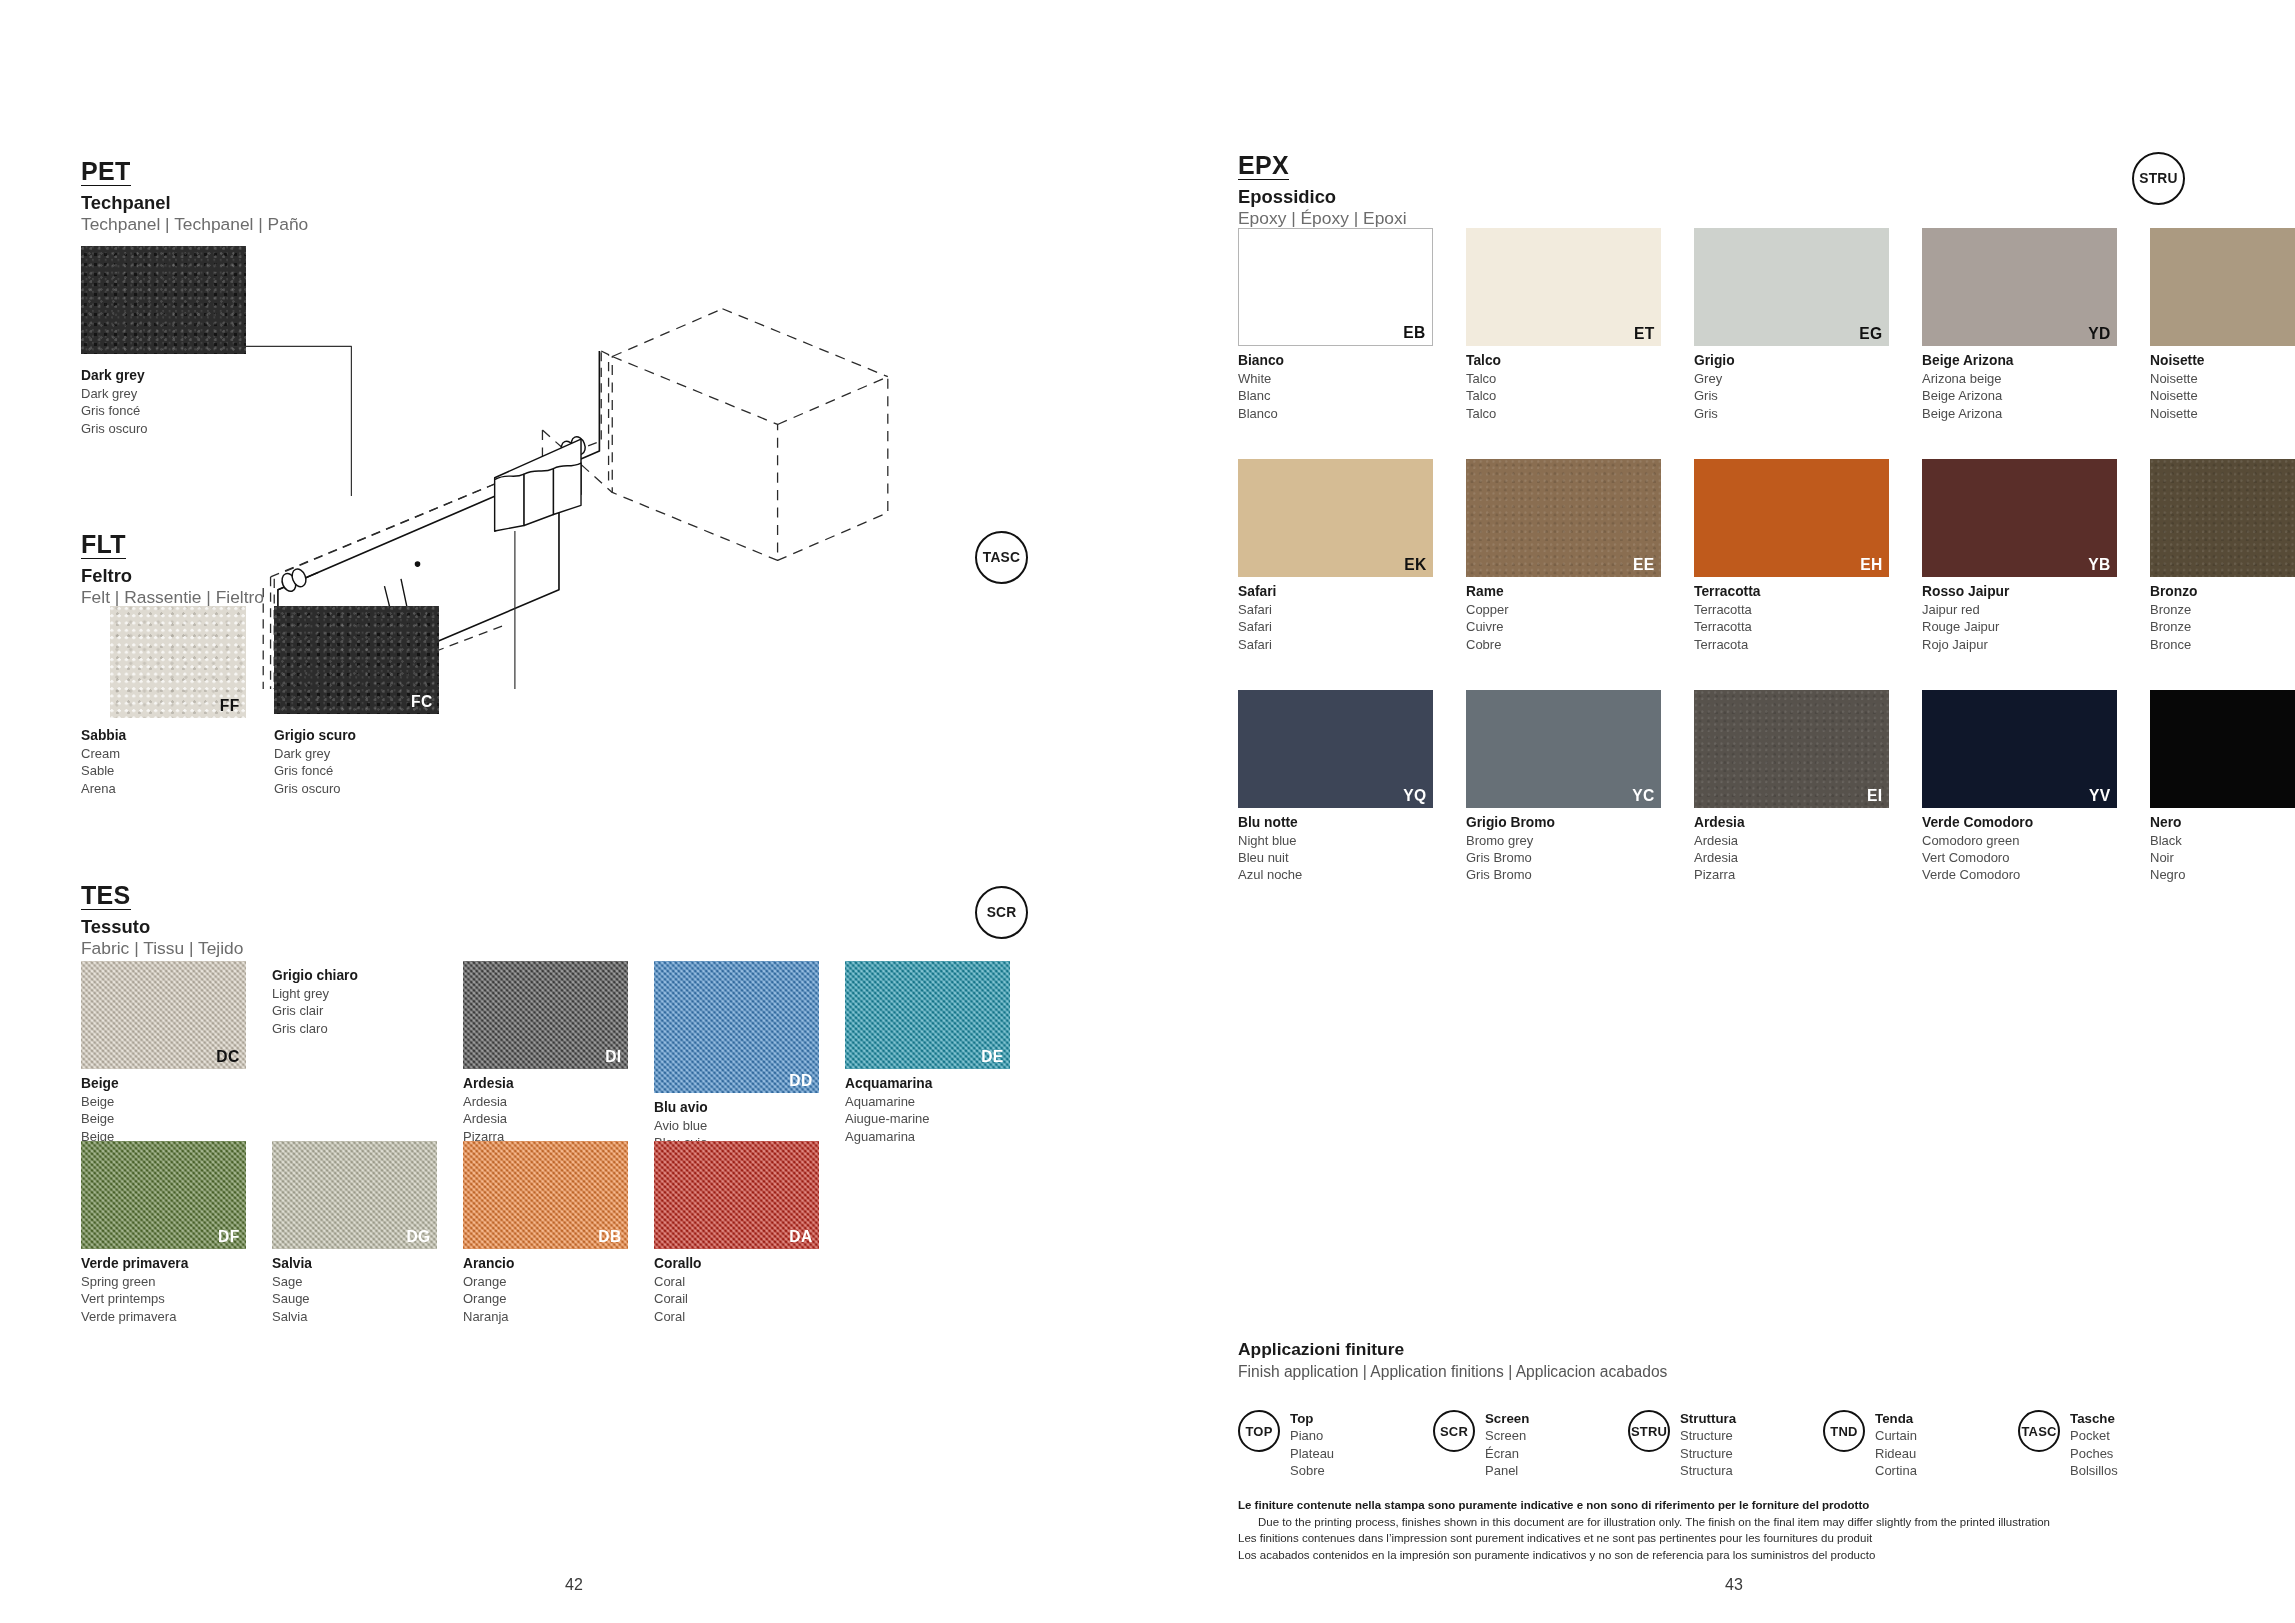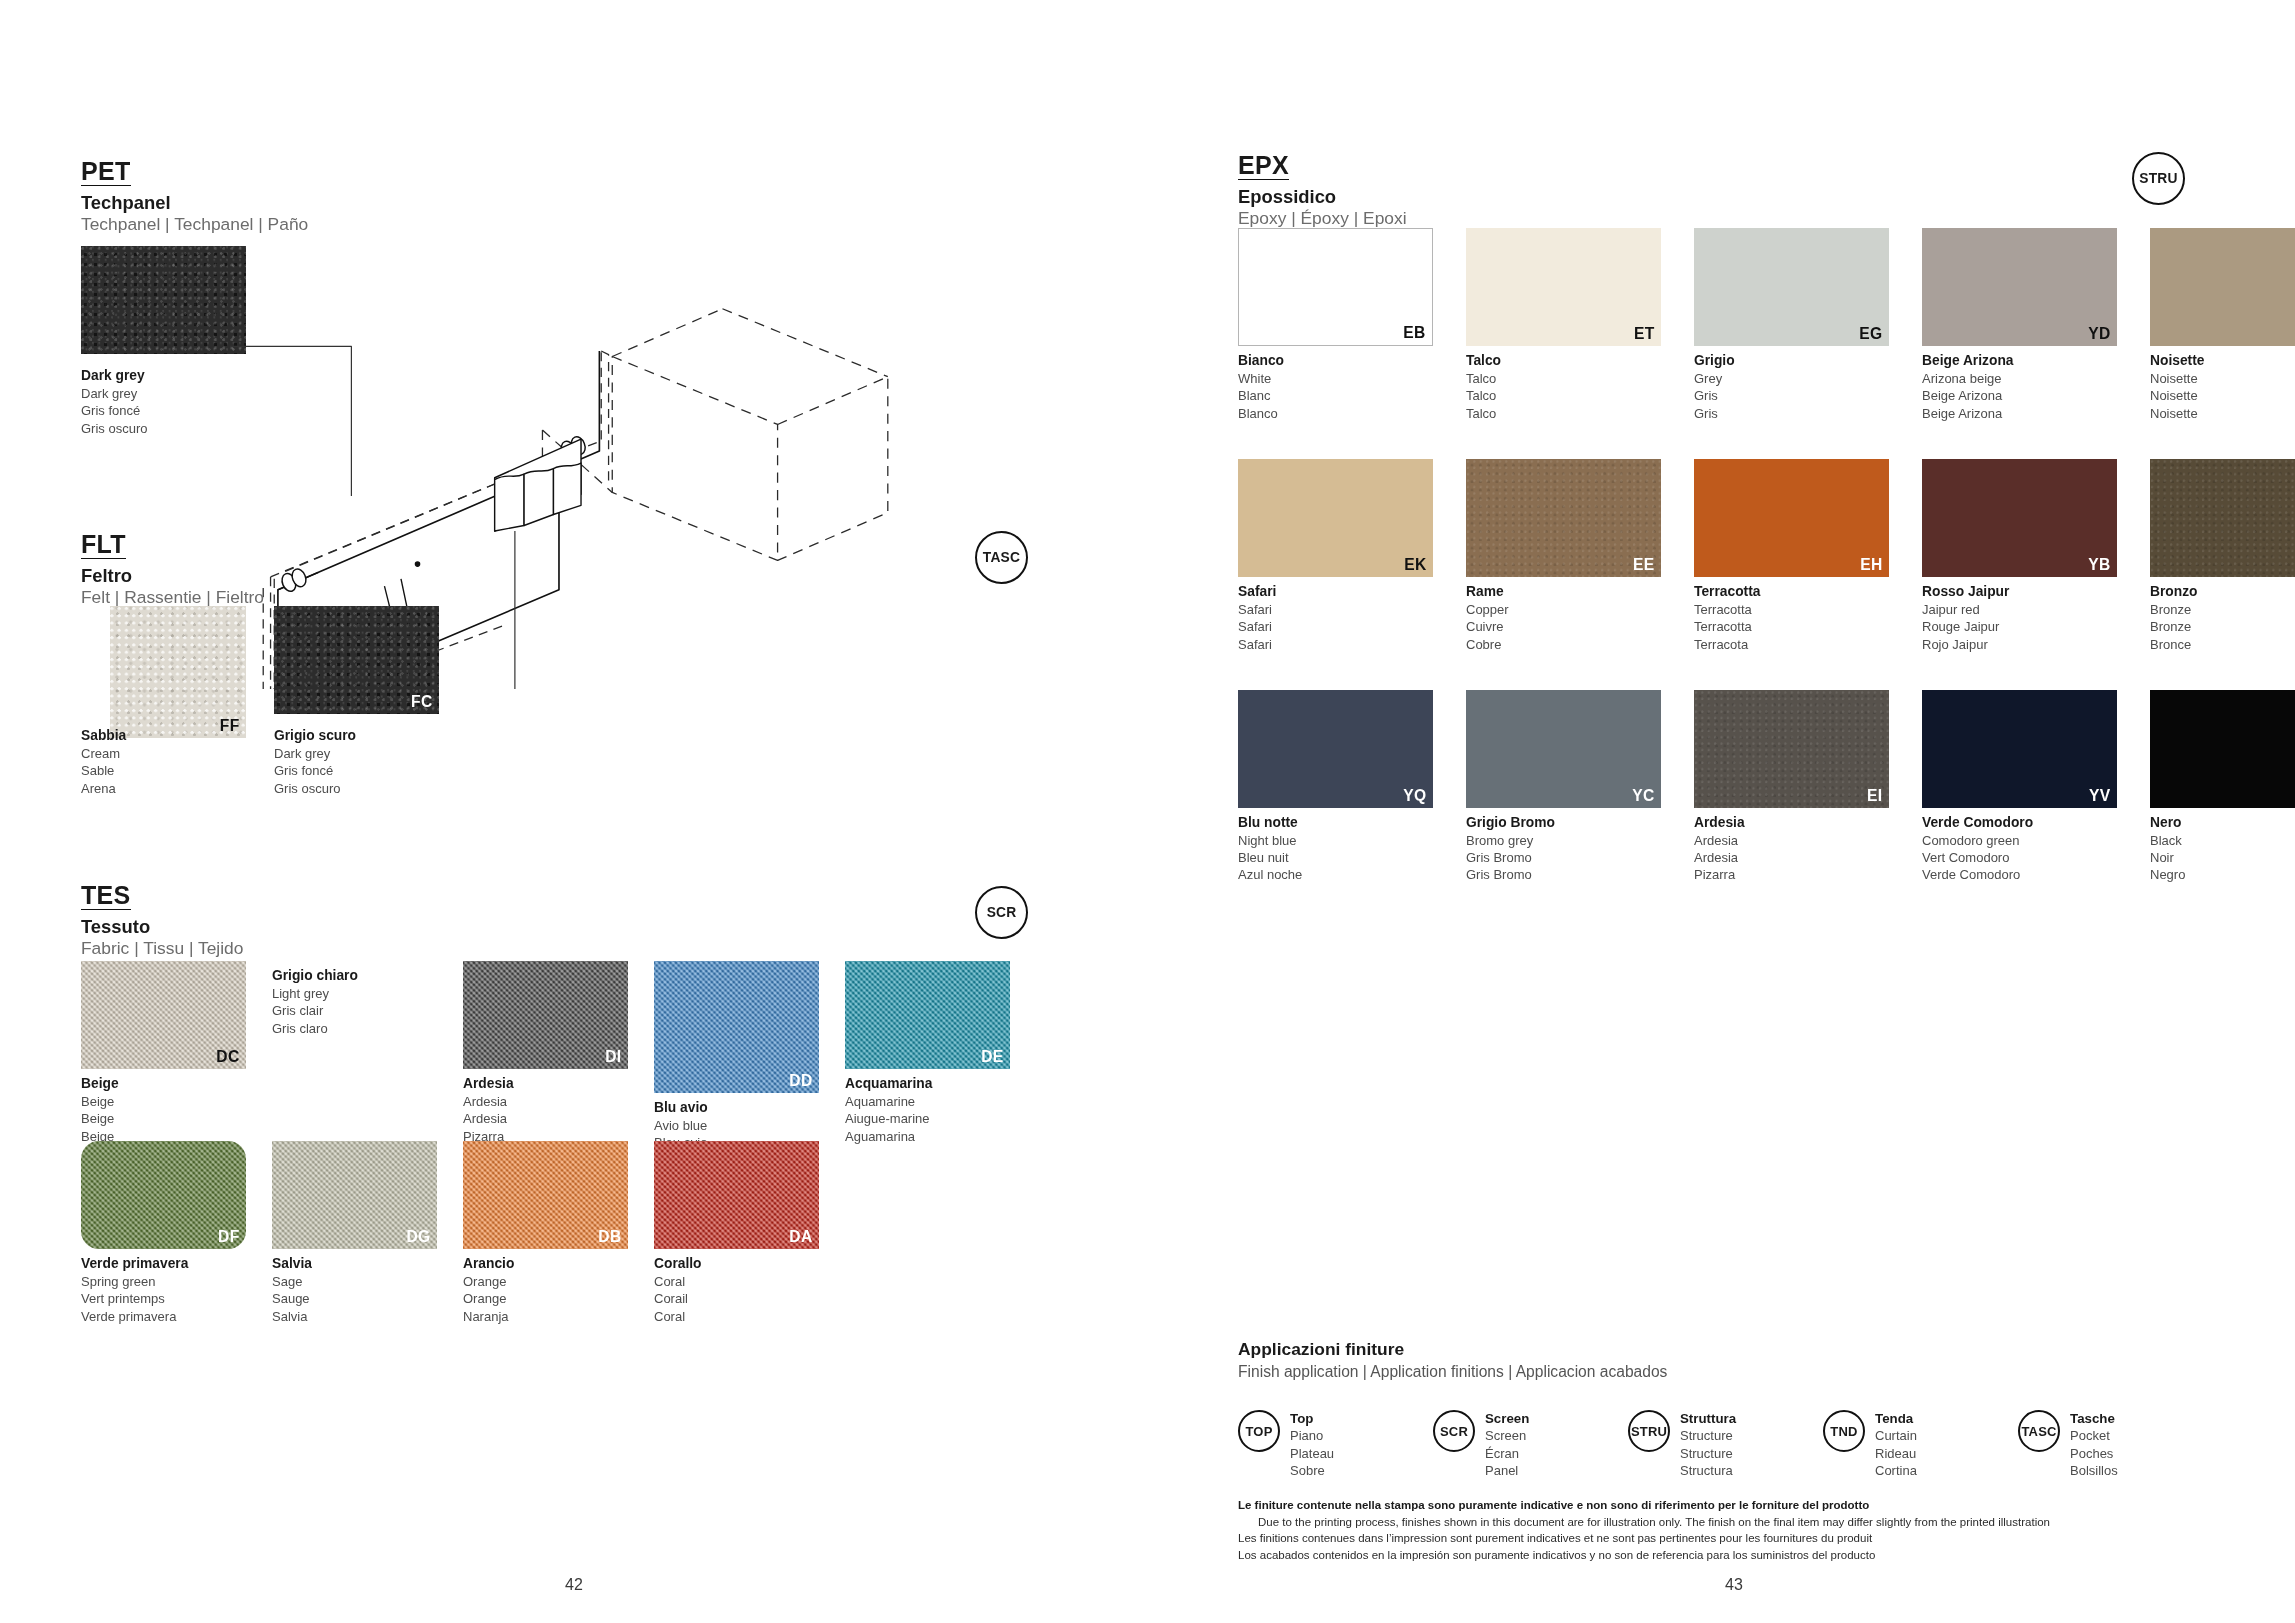--- a/index.html
+++ b/index.html
@@ -157,21 +157,21 @@
     </div>
 
     <div style="position:absolute;left:81px;top:531px;">
       <div class="sec-code">FLT</div>
       <div class="sec-it">Feltro</div>
       <div class="sec-tr">Felt | Rassentie | Fieltro</div>
     </div>
 
     <div style="position:absolute;left:975px;top:531px;width:53px;height:53px;" class="badge">TASC</div>
 
-    <div style="position:absolute;left:81px;top:606px;width:165px;height:132px;padding-left:29px;" class="sw">
+    <div style="position:absolute;left:81px;top:606px;width:165px;height:112px;padding-left:29px;" class="sw">
       <div class="sw-chip tex-felt-cream">
         <span class="sw-code" style="color:#111111">FF</span>
       </div>
     </div>
     <div style="position:absolute;left:81px;top:721px;width:184px;">
       <div class="sw-name">Sabbia</div>
       <div class="sw-tr">Cream</div>
       <div class="sw-tr">Sable</div>
       <div class="sw-tr">Arena</div>
     </div>
@@ -246,21 +246,21 @@
             <div class="sw-name">Acquamarina</div>
             <div class="sw-tr">Aquamarine</div>
             <div class="sw-tr">Aiugue-marine</div>
             <div class="sw-tr">Aguamarina</div>
           </div>
         </div>
       </div>
 
     <div id="tes-row2" style="position: absolute; left: 81px; top: 1141px; display: flex; gap: 26px;">
         <div style="width: 165px; position: relative;">
-          <div class="sw-chip weave" style="height: 108px; background-color: rgb(91, 122, 52); border-radius: 18px;">
+          <div class="sw-chip weave" style="height: 108px; background-color: rgb(91, 122, 52);">
             <span class="sw-code" style="color: rgb(255, 255, 255);">DF</span>
           </div>
           <div>
             <div class="sw-name">Verde primavera</div>
             <div class="sw-tr">Spring green</div>
             <div class="sw-tr">Vert printemps</div>
             <div class="sw-tr">Verde primavera</div>
           </div>
         </div>
         <div style="width: 165px; position: relative;">

